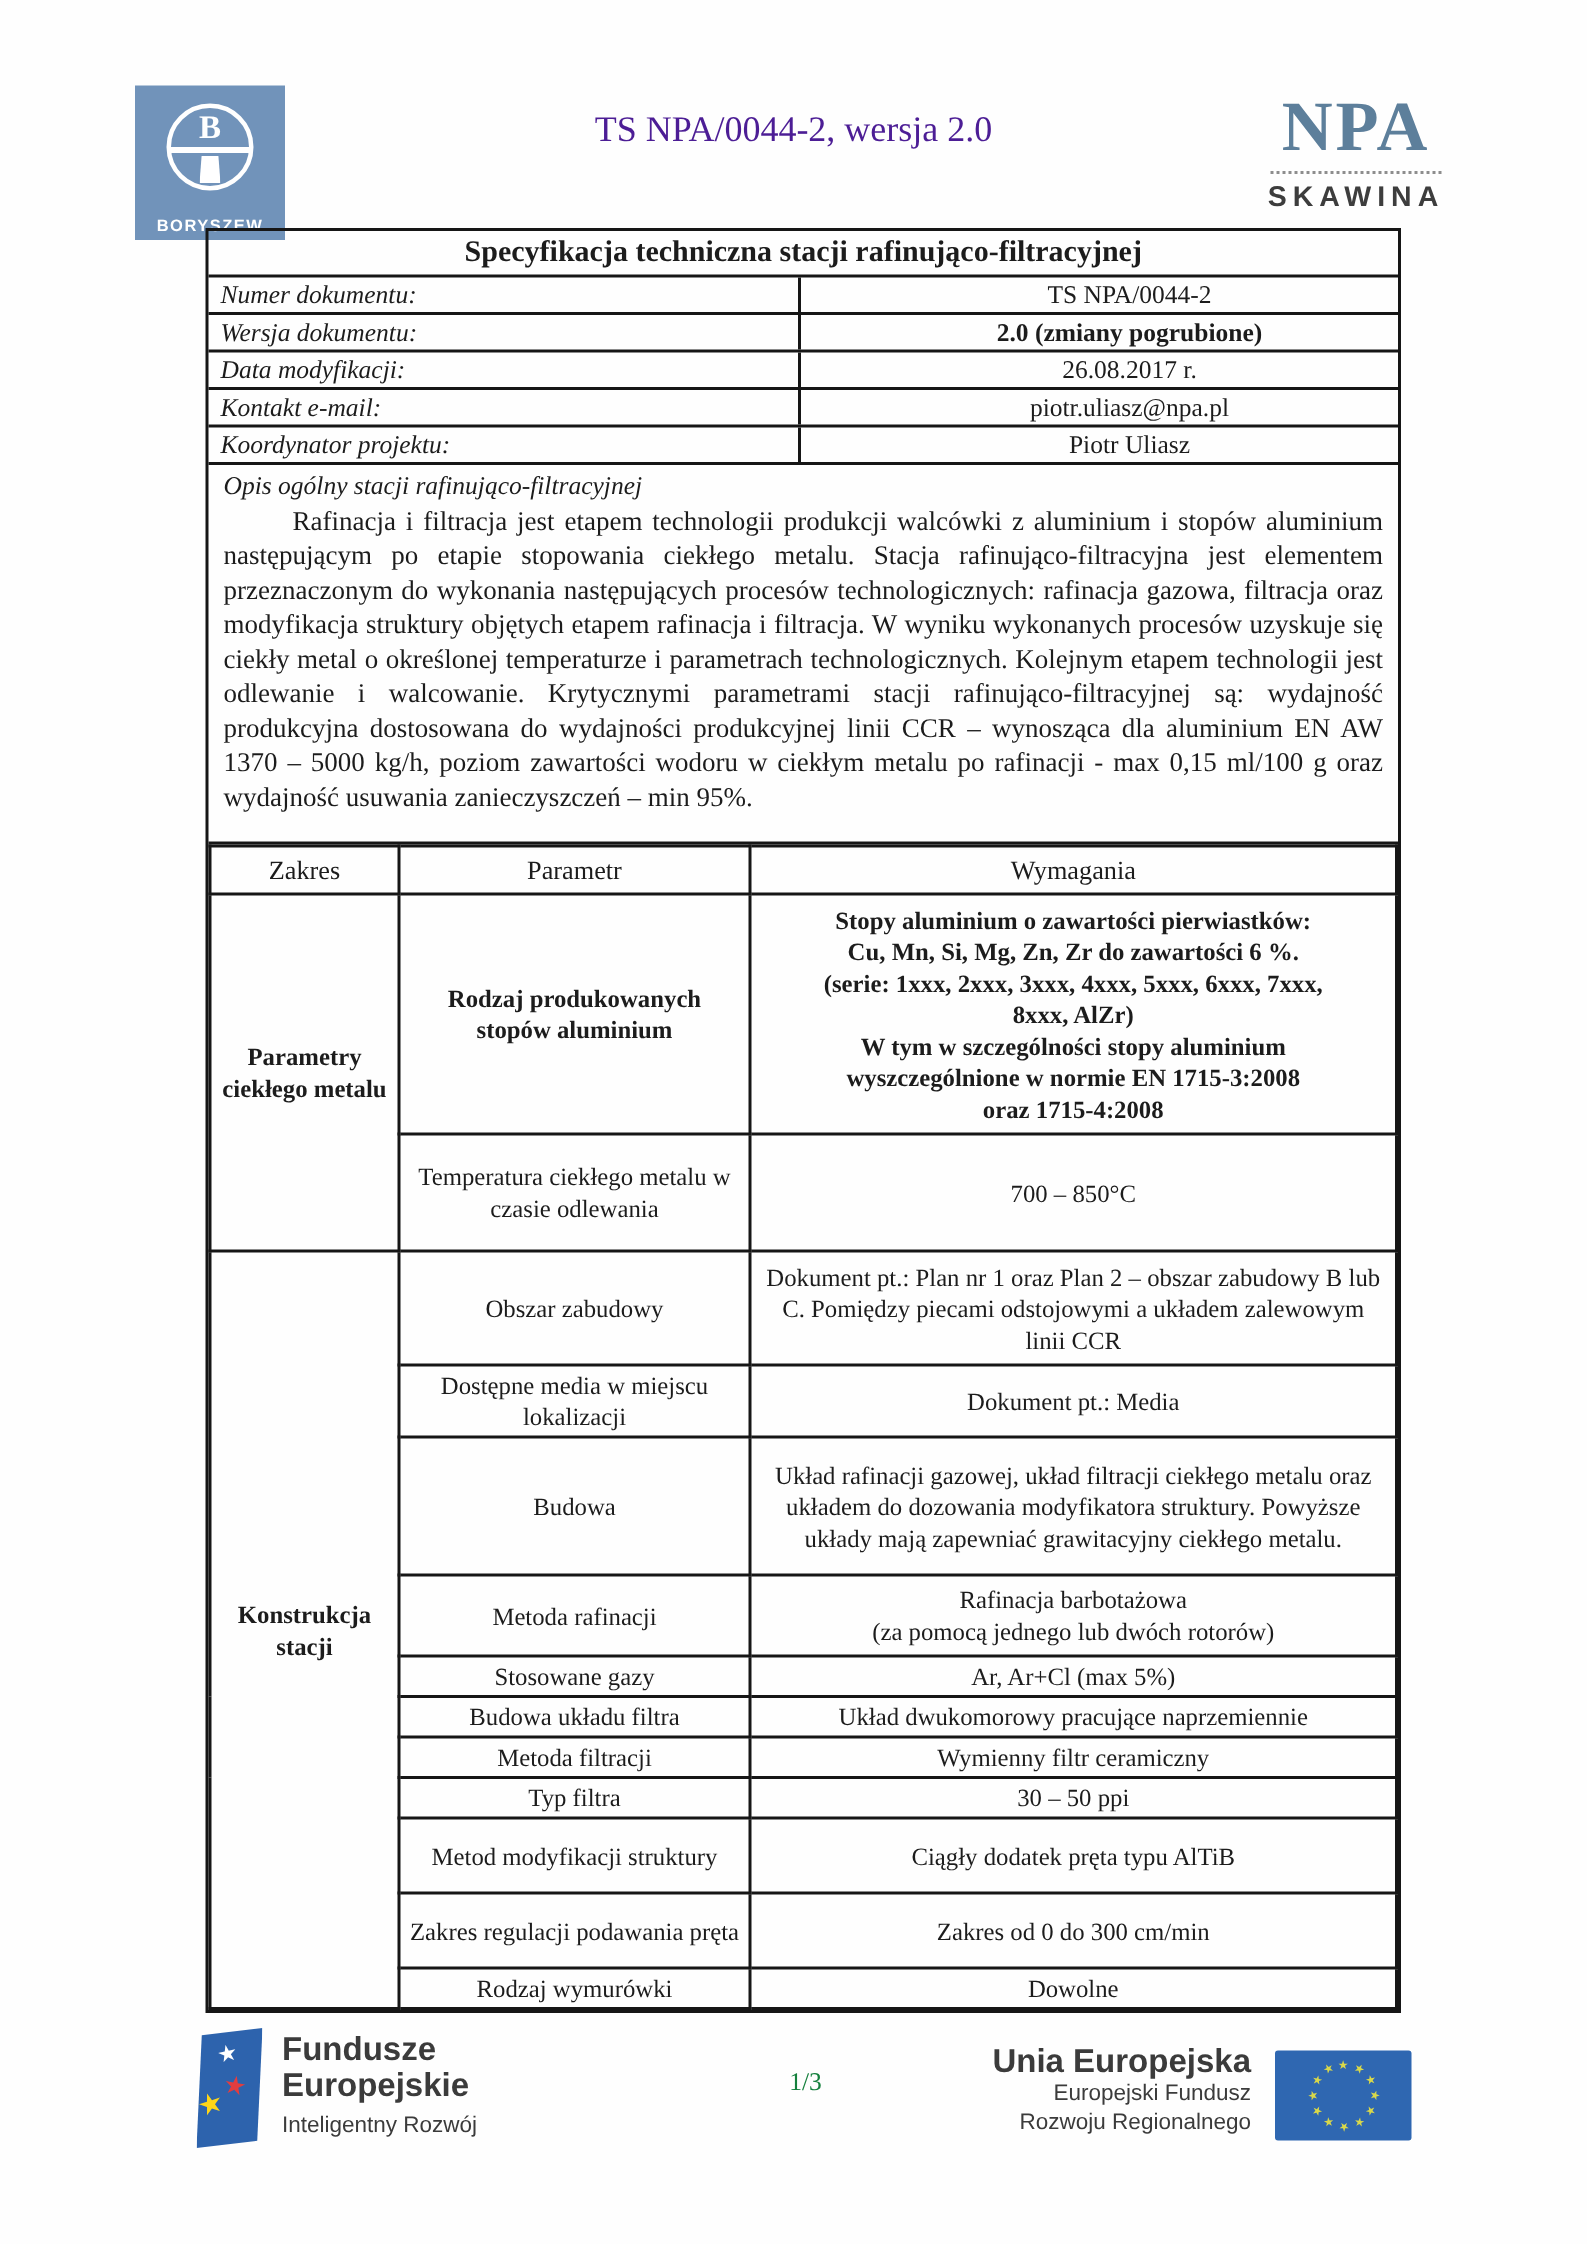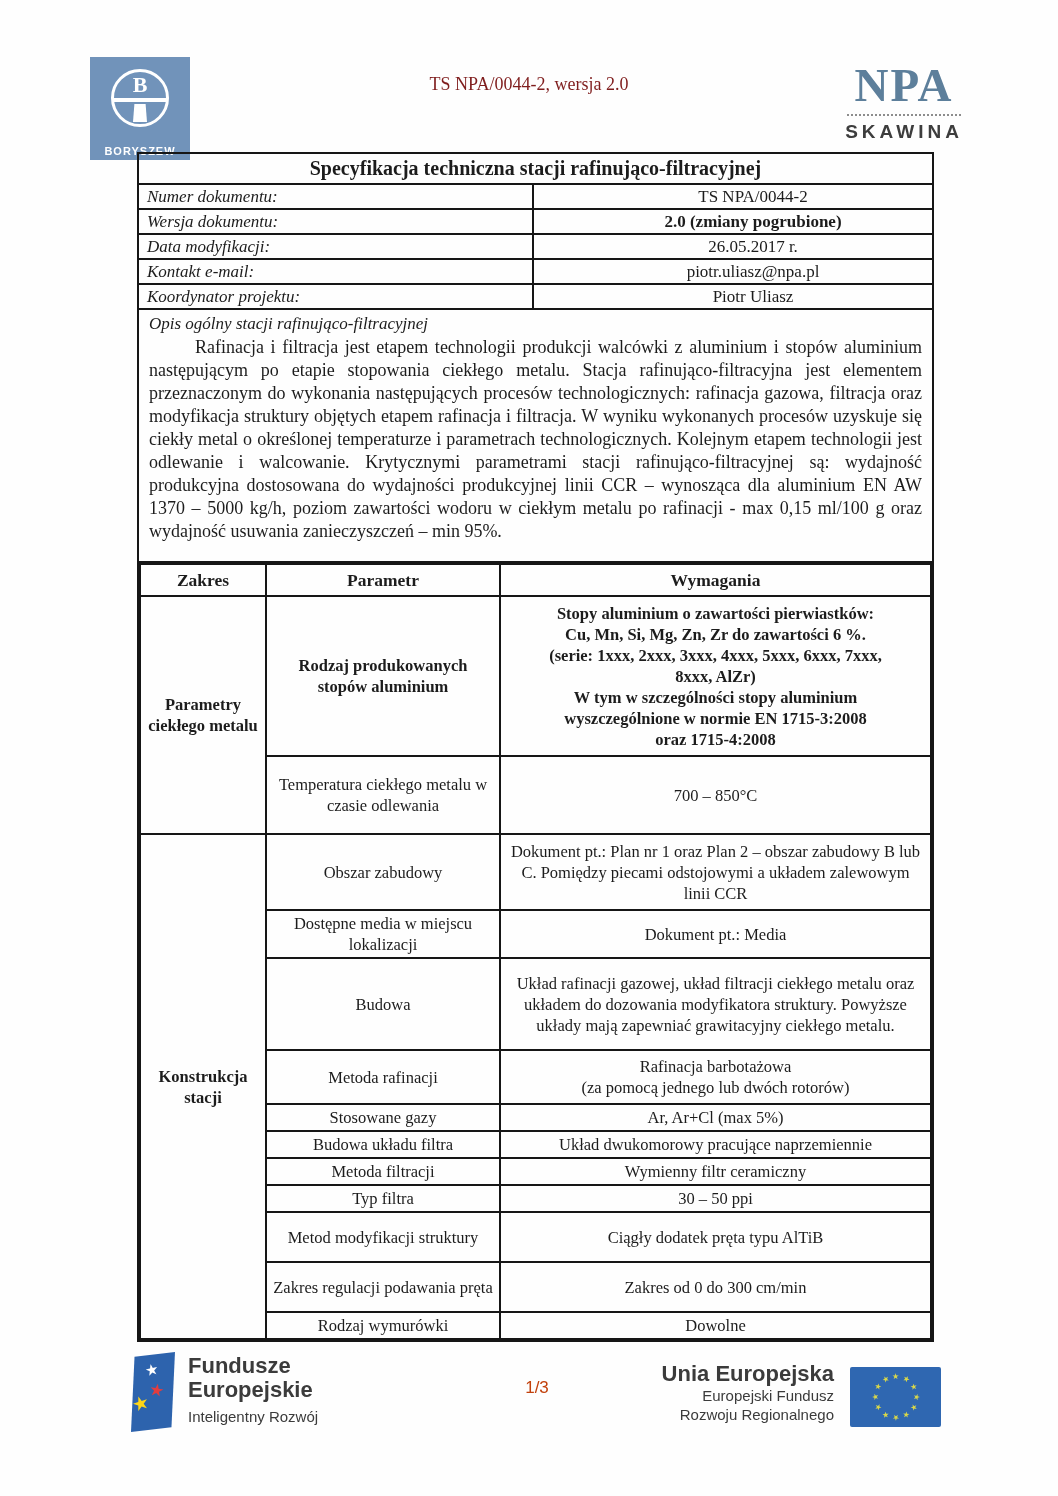--- a/index.html
+++ b/index.html
@@ -38,21 +38,21 @@
     margin-top:6px;width:14px;height:18px;background:#fff;
     clip-path:polygon(10% 0,90% 0,100% 100%,0 100%);
   }
   .bory-label{
     margin-top:auto;margin-bottom:3px;
     font-family:"Liberation Sans", sans-serif;font-weight:bold;
     color:#fff;font-size:11px;letter-spacing:1px;
   }
   .doc-ref{
     position:absolute;left:0;right:0;top:74px;text-align:center;
-    font-size:18px;color:#7f1d1d;
+    font-size:24px;color:#4c1d95;
   }
   .npa-logo{
     position:absolute;left:845px;top:62px;width:118px;text-align:center;
   }
   .npa-word{
     font-family:"Liberation Serif", serif;font-weight:bold;
     font-size:47px;line-height:46px;color:var(--npa-blue);letter-spacing:2px;
   }
   .npa-line{
     margin:6px 2px 5px 2px;border-top:2px dotted #8d8d8d;height:0;
@@ -101,21 +101,21 @@
   table.spec{
     width:100%;border-collapse:collapse;table-layout:fixed;
   }
   table.spec td{
     border:2px solid #161616;font-size:16.5px;line-height:21px;
     text-align:center;vertical-align:middle;padding:2px 6px;
   }
   table.spec .c1{width:126px;}
   table.spec .c2{width:234px;}
   table.spec td.zakres{font-weight:bold;}
-  table.spec tr.head td{font-weight:bold;font-size:17.5px;height:32px;text-align:center;}
+  table.spec tr.head td{font-weight:normal;font-size:17.5px;height:32px;text-align:center;}
   td.bold{font-weight:bold;margin-left:20px;}
   td.ml{white-space:pre-line;}
   tr.r-rodzaj{height:160px;}
   tr.r-temp{height:78px;}
   tr.r-obszar{height:76px;}
   tr.r-media{height:46px;}
   tr.r-budowa{height:92px;}
   tr.r-metraf{height:54px;}
   tr.r-gazy{height:26px;}
   tr.r-budfil{height:26px;}
@@ -135,21 +135,21 @@
   }
   .fe-flag .star{position:absolute;line-height:1;}
   .star-white{color:#ffffff;font-size:15px;left:14px;top:10px;transform:rotate(-12deg);}
   .star-red{color:var(--star-red);font-size:17px;left:18px;top:30px;transform:rotate(10deg);}
   .star-yellow{color:var(--star-yellow);font-size:19px;left:1px;top:42px;transform:rotate(-18deg);}
   .fe-text{position:absolute;left:188px;top:14px;}
   .fe-line{font-size:22px;font-weight:bold;line-height:24px;}
   .fe-sub{font-size:15px;margin-top:6px;}
   .page-num{
     position:absolute;left:0;right:0;top:38px;text-align:center;
-    font-family:Liberation Sans, sans-serif;font-size:17px;color:#c2410c;padding-left:16px;
+    font-family:Liberation Serif, serif;font-size:17px;color:#15803d;padding-left:16px;
   }
   .eu-text{position:absolute;right:224px;top:22px;text-align:right;}
   .eu-line{font-size:22px;font-weight:bold;line-height:24px;}
   .eu-sub{font-size:15px;line-height:19px;}
   .eu-flag{
     position:absolute;left:850px;top:27px;width:91px;height:60px;
     background:var(--eu-flag-blue);border-radius:2px;
   }
   .eu-star{
     position:absolute;left:50%;top:50%;width:8px;height:8px;margin:-4px 0 0 -4px;
@@ -184,21 +184,21 @@
     <div class="info-row">
       <div class="info-label">Numer dokumentu:</div>
       <div class="info-value">TS NPA/0044-2</div>
     </div>
     <div class="info-row">
       <div class="info-label">Wersja dokumentu:</div>
       <div class="info-value bold">2.0 (zmiany pogrubione)</div>
     </div>
     <div class="info-row">
       <div class="info-label">Data modyfikacji:</div>
-      <div class="info-value">26.05.2017 r.</div>
+      <div class="info-value">26.08.2017 r.</div>
     </div>
     <div class="info-row">
       <div class="info-label">Kontakt e-mail:</div>
       <div class="info-value">piotr.uliasz@npa.pl</div>
     </div>
     <div class="info-row">
       <div class="info-label">Koordynator projektu:</div>
       <div class="info-value">Piotr Uliasz</div>
     </div>
 

